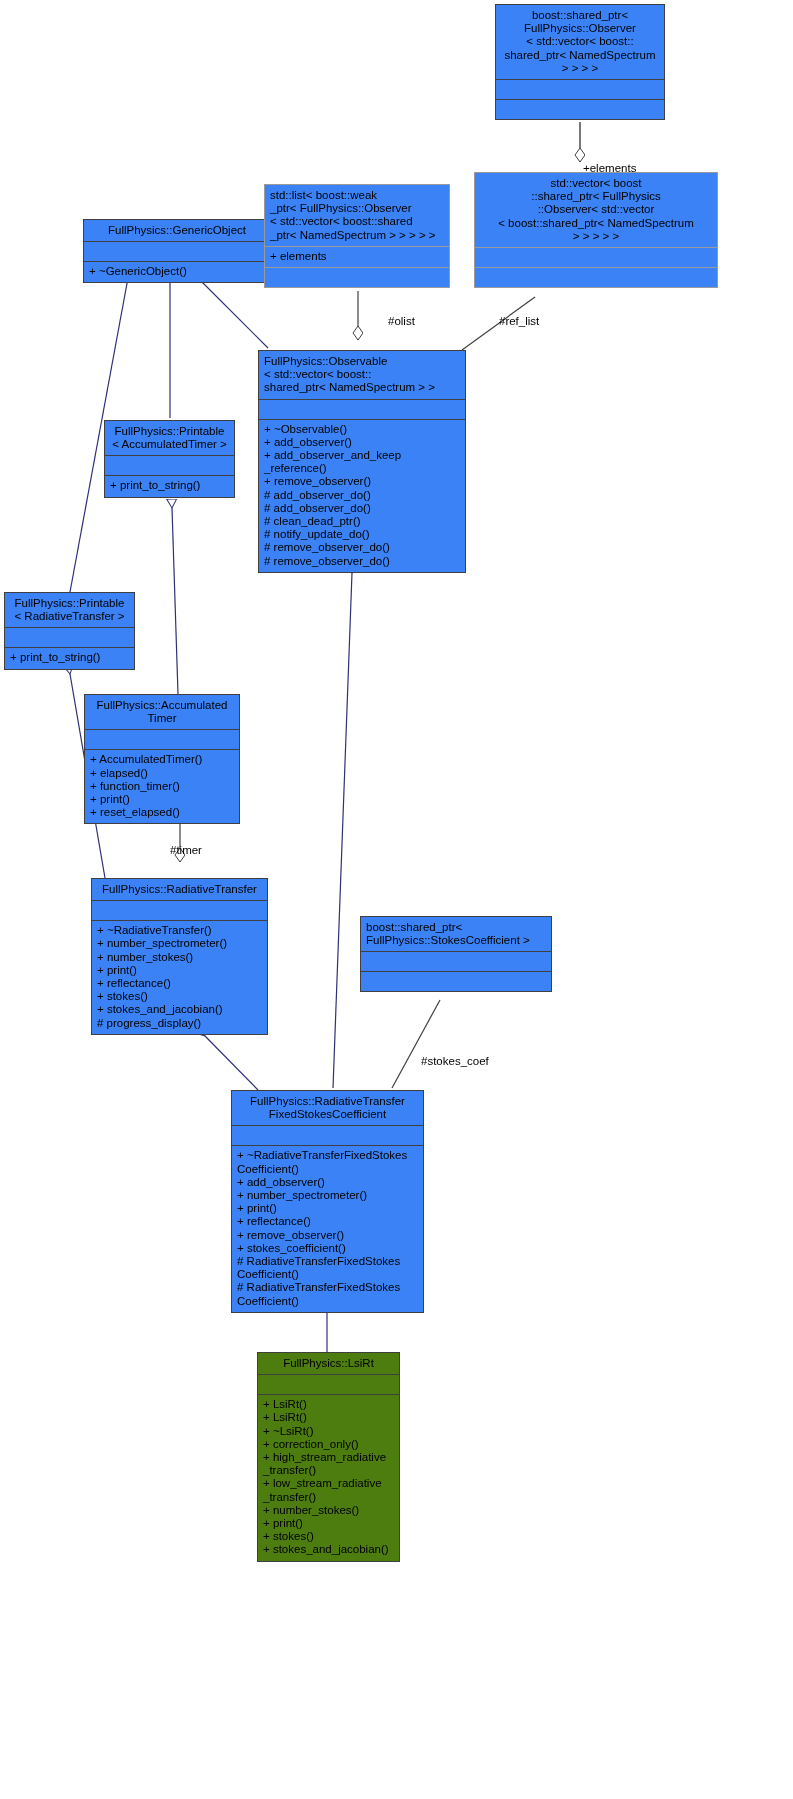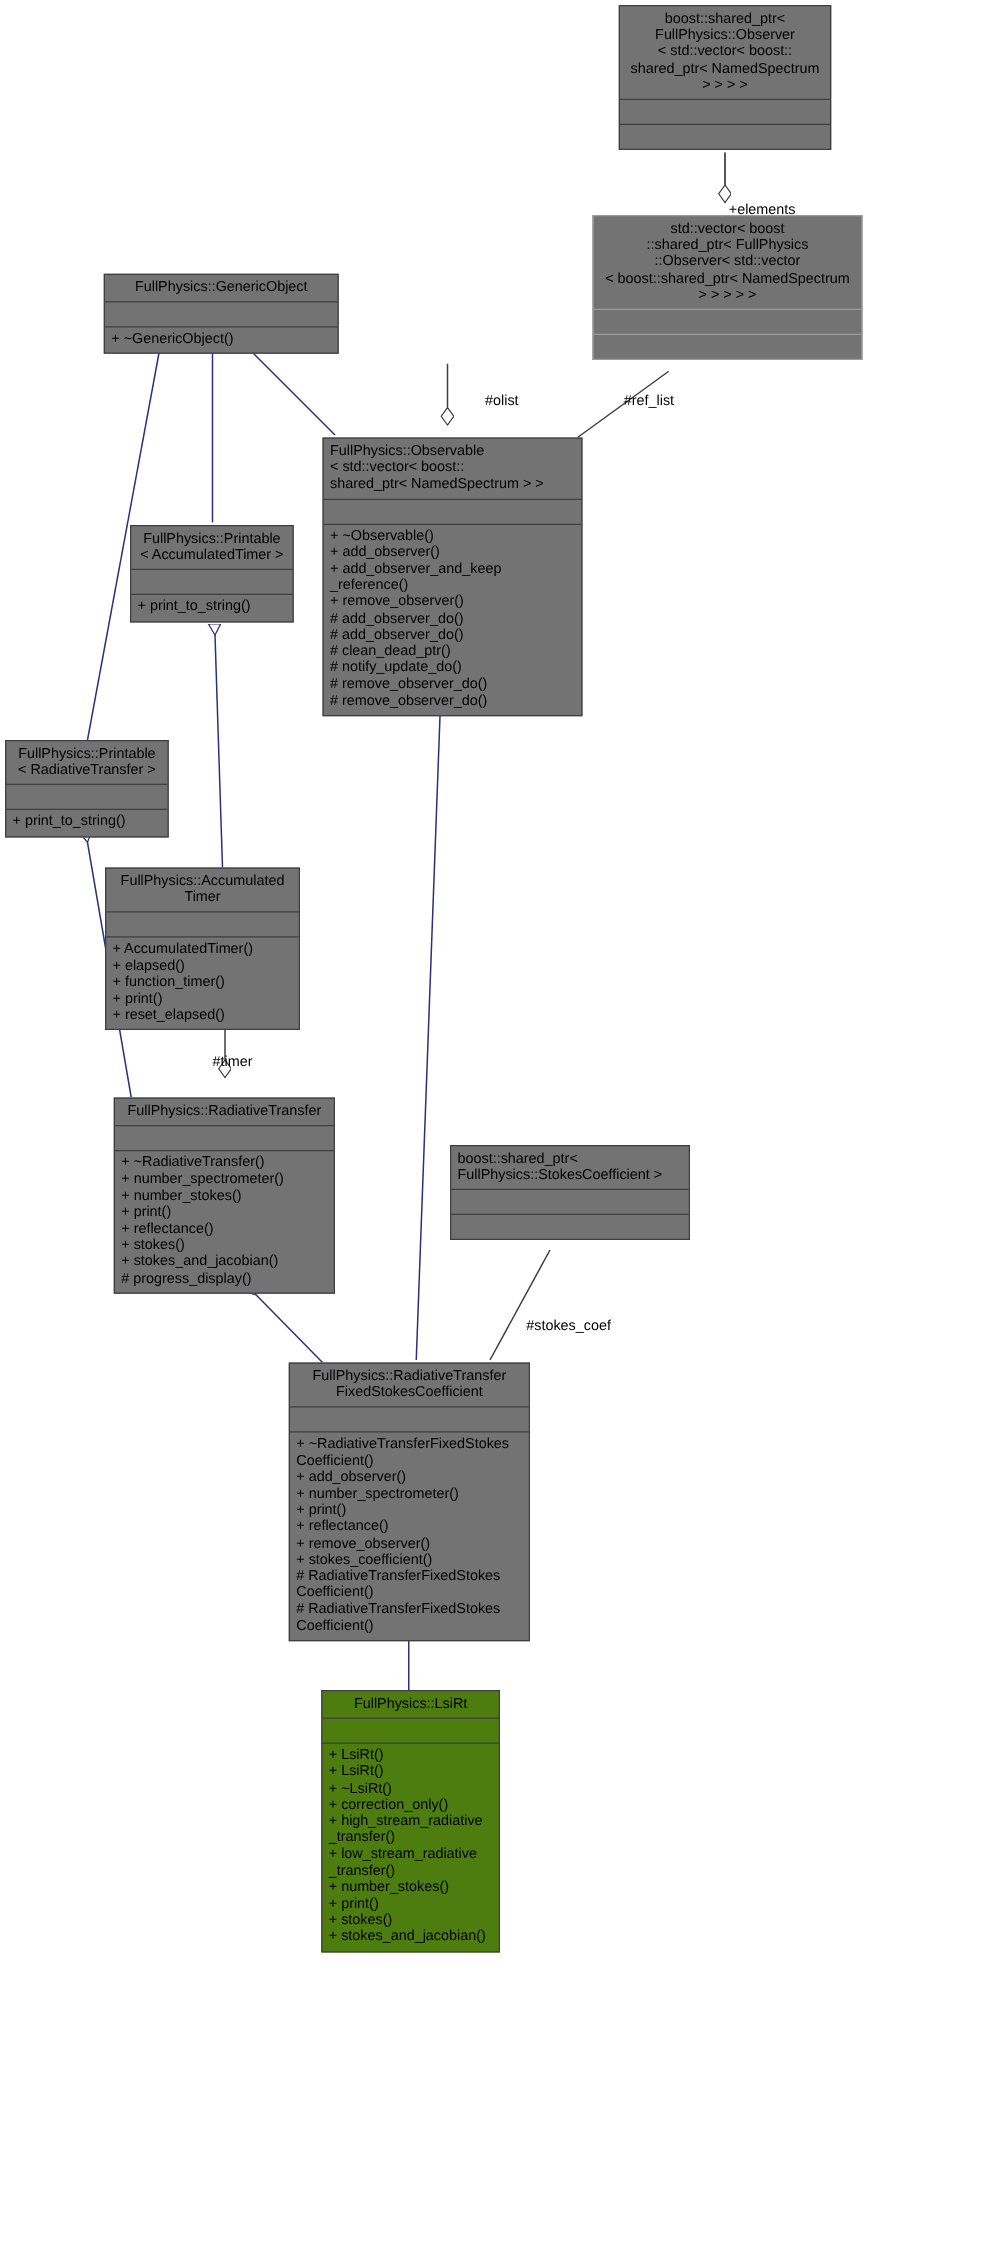--- a/index.html
+++ b/index.html
@@ -11,21 +11,21 @@
     position:relative;
     width:793px;
     height:1799px;
     background:#ffffff;
     overflow:hidden;
   }
   
   .uml{
     position:absolute;
     box-sizing:border-box;
-    background:#737373;
+    background:#3b82f6;
     border:1px solid #3f3f3f;
     font-size:11.5px;
     line-height:13.2px;
     color:#000000;
   }
   .uml.light{ border:1px solid #9a9a9a; }
   .uml.filled{ background:#4d7c0f; }
   .uml .title{
     text-align:center;
     padding:4px 5px 4px 5px;
@@ -140,21 +140,21 @@
  FullPhysics::Observer
 &lt; std::vector&lt; boost::
 shared_ptr&lt; NamedSpectrum
 &gt; &gt; &gt; &gt;</div>
     <div class="sep"></div>
     <div class="attrs empty"></div>
     <div class="sep"></div>
     <div class="attrs empty"></div>
   </div>
 
-  <div class="uml light" style="left:474px;top:172px;width:216px;">
+  <div class="uml light" style="left:474px;top:172px;width:244px;">
     <div class="title">std::vector&lt; boost
 ::shared_ptr&lt; FullPhysics
 ::Observer&lt; std::vector
 &lt; boost::shared_ptr&lt; NamedSpectrum
 &gt; &gt; &gt; &gt; &gt;</div>
     <div class="sep"></div>
     <div class="attrs empty"></div>
     <div class="sep"></div>
     <div class="attrs empty"></div>
   </div>
@@ -162,20 +162,32 @@
   <div class="uml" style="left:83px;top:219px;width:188px;">
     <div class="title">FullPhysics::GenericObject</div>
     <div class="sep"></div>
     <div class="attrs empty"></div>
     <div class="sep"></div>
     <div class="ops">
       <div class="row">+ ~GenericObject()</div>
     </div>
   </div>
 
+  <div class="uml light" style="left:264px;top:184px;width:186px;">
+    <div class="title leftal">std::list&lt; boost::weak
+_ptr&lt; FullPhysics::Observer
+&lt; std::vector&lt; boost::shared
+_ptr&lt; NamedSpectrum &gt; &gt; &gt; &gt; &gt;</div>
+    <div class="sep"></div>
+    <div class="attrs">
+      <div class="row">+ elements</div>
+    </div>
+    <div class="sep"></div>
+    <div class="attrs empty"></div>
+  </div>
 
   <div class="uml" style="left:258px;top:350px;width:208px;">
     <div class="title leftal">FullPhysics::Observable
 &lt; std::vector&lt; boost::
 shared_ptr&lt; NamedSpectrum &gt; &gt;</div>
     <div class="sep"></div>
     <div class="attrs empty"></div>
     <div class="sep"></div>
     <div class="ops">
       <div class="row">+ ~Observable()</div>

